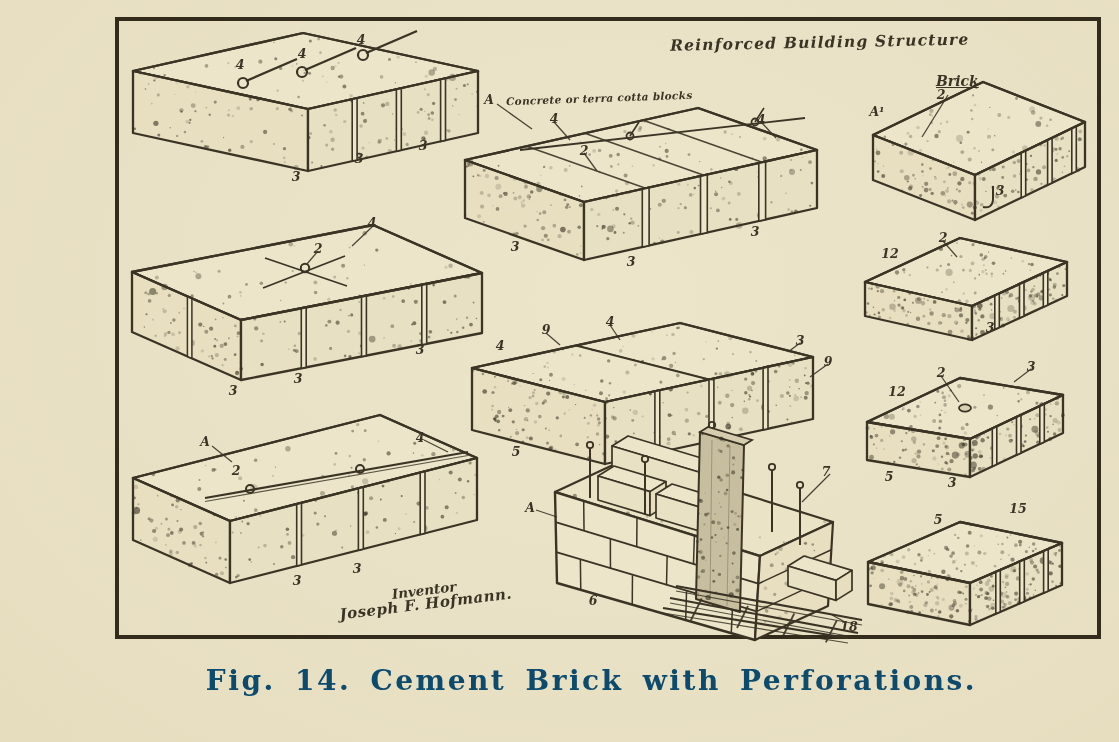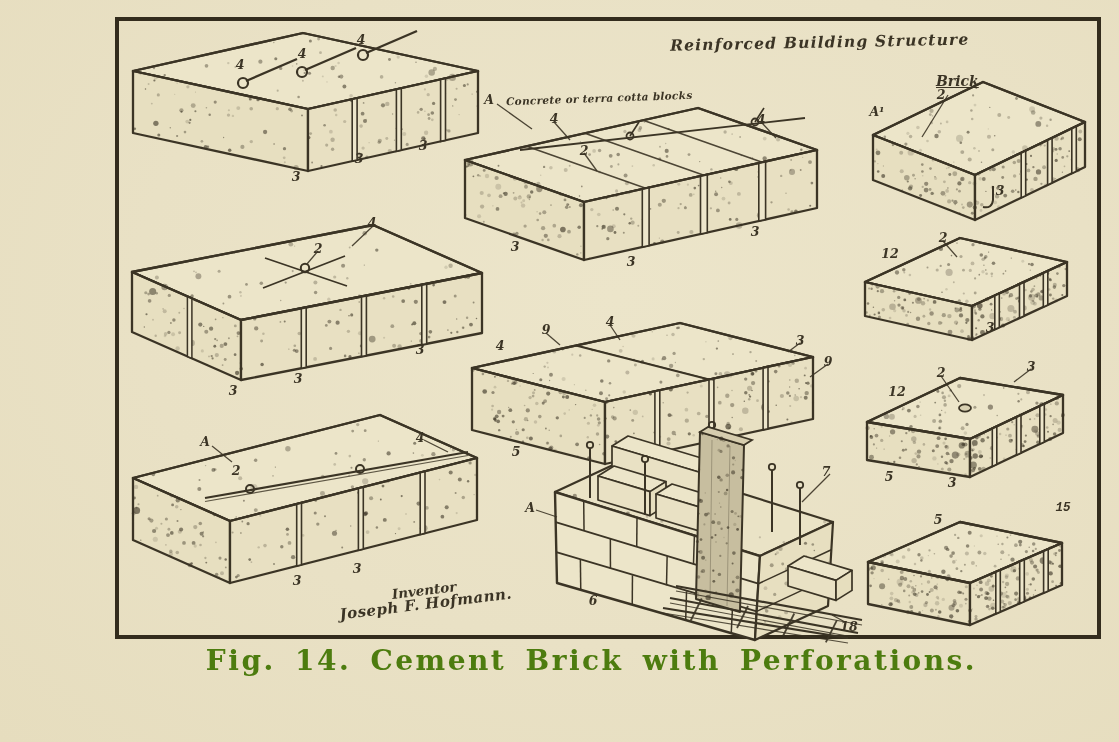--- a/index.html
+++ b/index.html
@@ -22,22 +22,22 @@
   .brick-label{
     left:936px;top:73px;font-size:14px;font-weight:bold;white-space:nowrap;text-decoration:underline;
   }
   .signature{
     left:330px;top:583px;width:190px;text-align:center;
     transform:rotate(-7deg);line-height:1.05;
   }
   .signature .l1{font-size:13.5px;font-weight:bold}
   .signature .l2{font-size:15px;font-weight:bold;letter-spacing:.5px;white-space:nowrap}
   .caption{
-    left:0;top:644px;width:100%;text-align:center;box-sizing:border-box;padding-left:64px;
-    font-size:28px;font-weight:bold;letter-spacing:2.5px;word-spacing:7px;color:#4d7c0f;
+    left:0;top:664px;width:100%;text-align:center;box-sizing:border-box;padding-left:64px;
+    font-size:28px;font-weight:bold;letter-spacing:2.5px;word-spacing:7px;color:#0c4a6e;
   }
   .callout{
     position:absolute;transform:translate(-50%,-50%);
     font-style:italic;font-size:12.5px;font-weight:bold;color:#3b3425;
     font-family:"DejaVu Serif",serif;white-space:nowrap;pointer-events:none;
   }
 </style>
 </head>
 <body>
 
@@ -2077,14 +2077,14 @@
     <div class="callout" style="left: 1000px; top: 190px;">3</div>
     <div class="callout" style="left: 890px; top: 253px;">12</div>
     <div class="callout" style="left: 943px; top: 237px;">2</div>
     <div class="callout" style="left: 990px; top: 327px;">3</div>
     <div class="callout" style="left: 897px; top: 391px;">12</div>
     <div class="callout" style="left: 941px; top: 372px;">2</div>
     <div class="callout" style="left: 1031px; top: 366px;">3</div>
     <div class="callout" style="left: 889px; top: 476px;">5</div>
     <div class="callout" style="left: 952px; top: 482px;">3</div>
     <div class="callout" style="left: 938px; top: 519px;">5</div>
-    <div class="callout" style="left: 1063px; top: 508px; font-family: Liberation Mono, monospace;">15</div>
+    <div class="callout" style="left: 1018px; top: 508px;">15</div>
   </div>
 
 </body></html>

